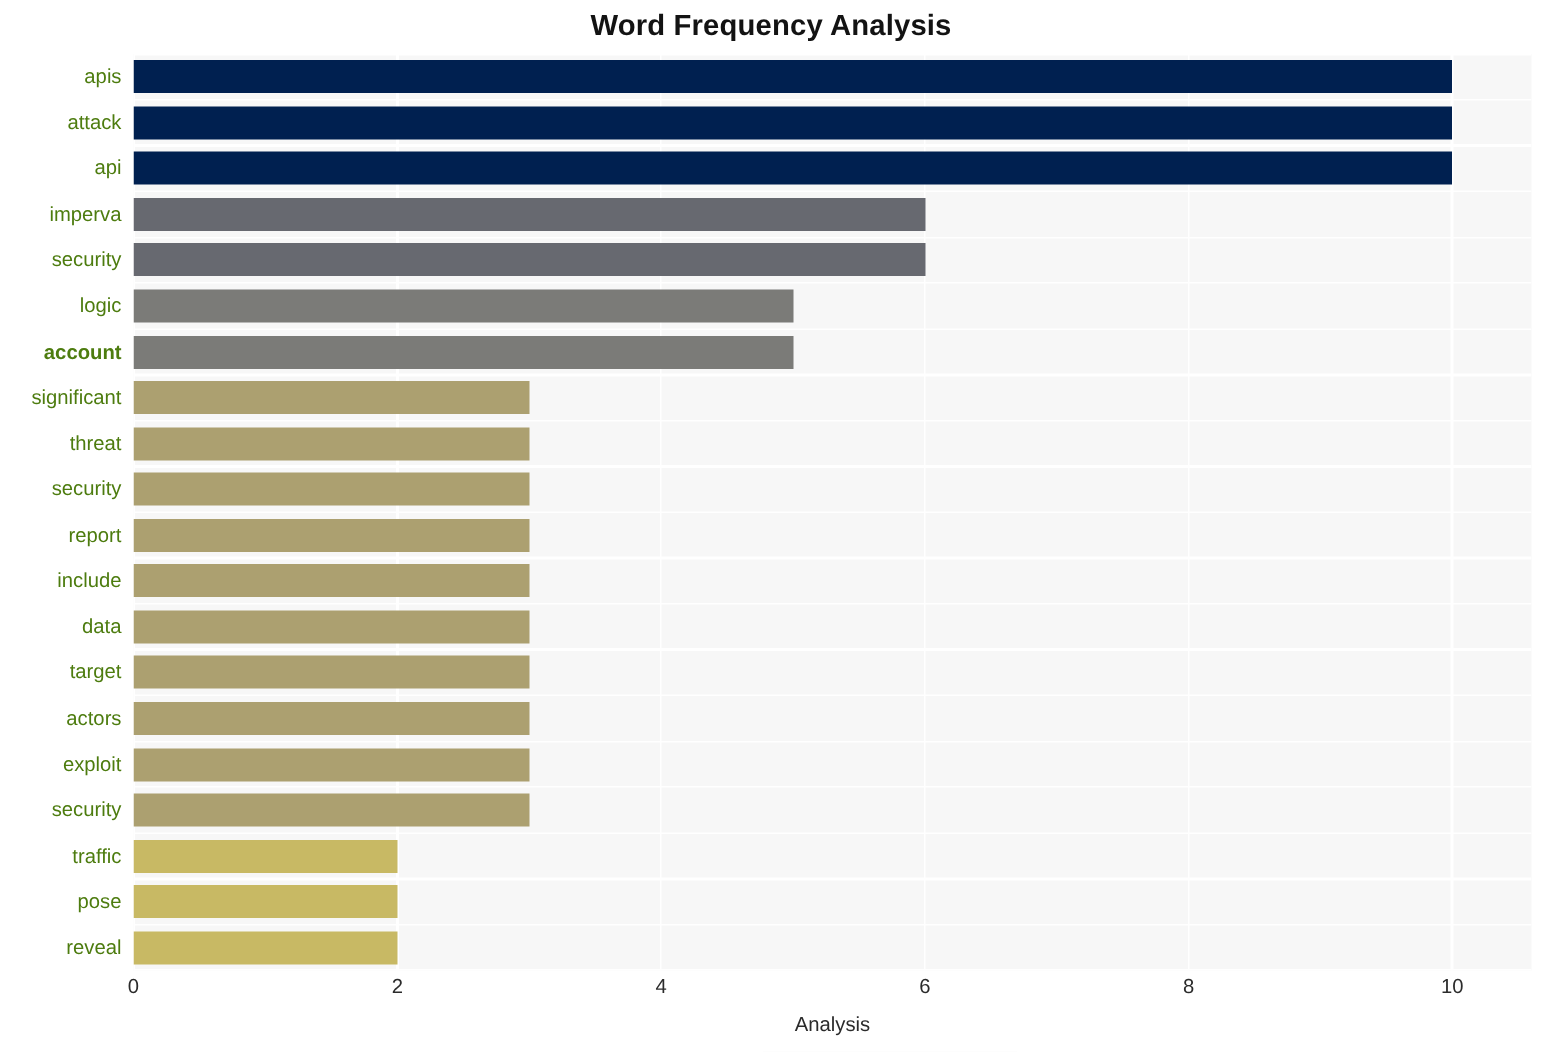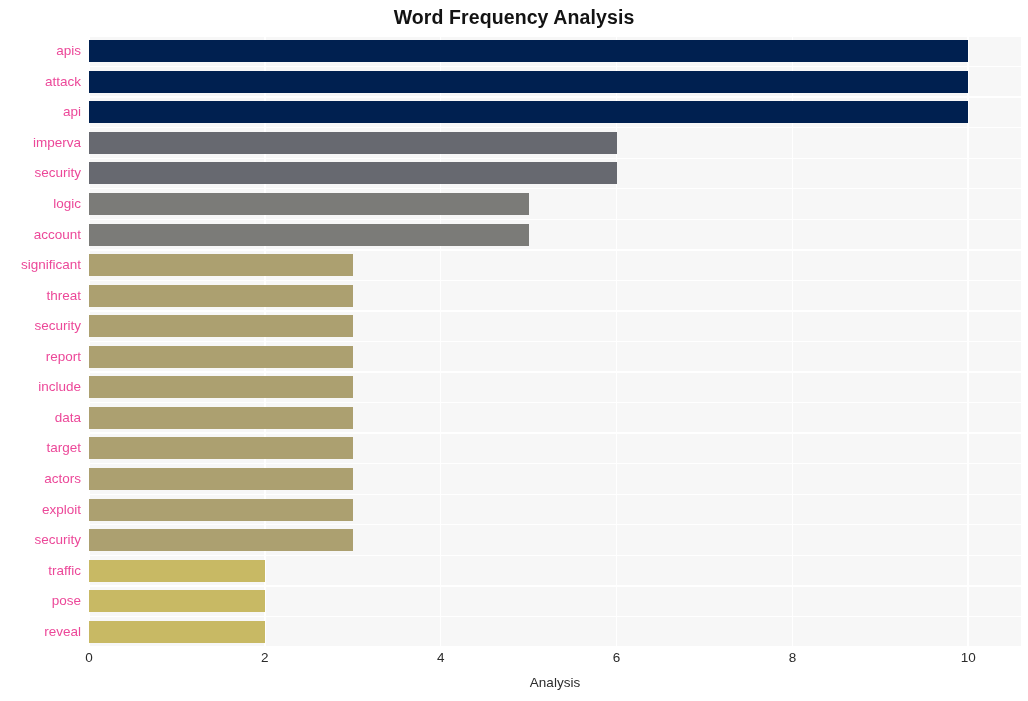--- a/index.html
+++ b/index.html
@@ -66,21 +66,21 @@
     position: absolute;
     height: 22px;
   }
 
   
   .ytick {
     position: absolute;
     right: 1028px;
     text-align: right;
     font-size: 13.5px;
-    color: #ec4899;
+    color: #4d7c0f;
     white-space: nowrap;
   }
 
   #ylabels {
     position: absolute;
     left: 0;
     top: 36px;
     width: 81px;
     height: 611px;
   }
@@ -181,21 +181,21 @@
       </div>
   </div>
 
   <div id="ylabels">
       <div class="ytick" style="top: 8.275px;">apis</div>
       <div class="ytick" style="top: 38.825px; padding-left: 20px;">attack</div>
       <div class="ytick" style="top: 69.375px;">api</div>
       <div class="ytick" style="top: 99.925px;">imperva</div>
       <div class="ytick" style="top: 130.475px;">security</div>
       <div class="ytick" style="top: 161.025px;">logic</div>
-      <div class="ytick" style="top: 191.575px;">account</div>
+      <div class="ytick" style="top: 191.575px; font-weight: bold;">account</div>
       <div class="ytick" style="top: 222.125px;">significant</div>
       <div class="ytick" style="top: 252.675px;">threat</div>
       <div class="ytick" style="top: 283.225px;">security</div>
       <div class="ytick" style="top: 313.775px;">report</div>
       <div class="ytick" style="top: 344.325px;">include</div>
       <div class="ytick" style="top: 374.875px;">data</div>
       <div class="ytick" style="top: 405.425px;">target</div>
       <div class="ytick" style="top: 435.975px;">actors</div>
       <div class="ytick" style="top: 466.525px;">exploit</div>
       <div class="ytick" style="top: 497.075px;">security</div>

